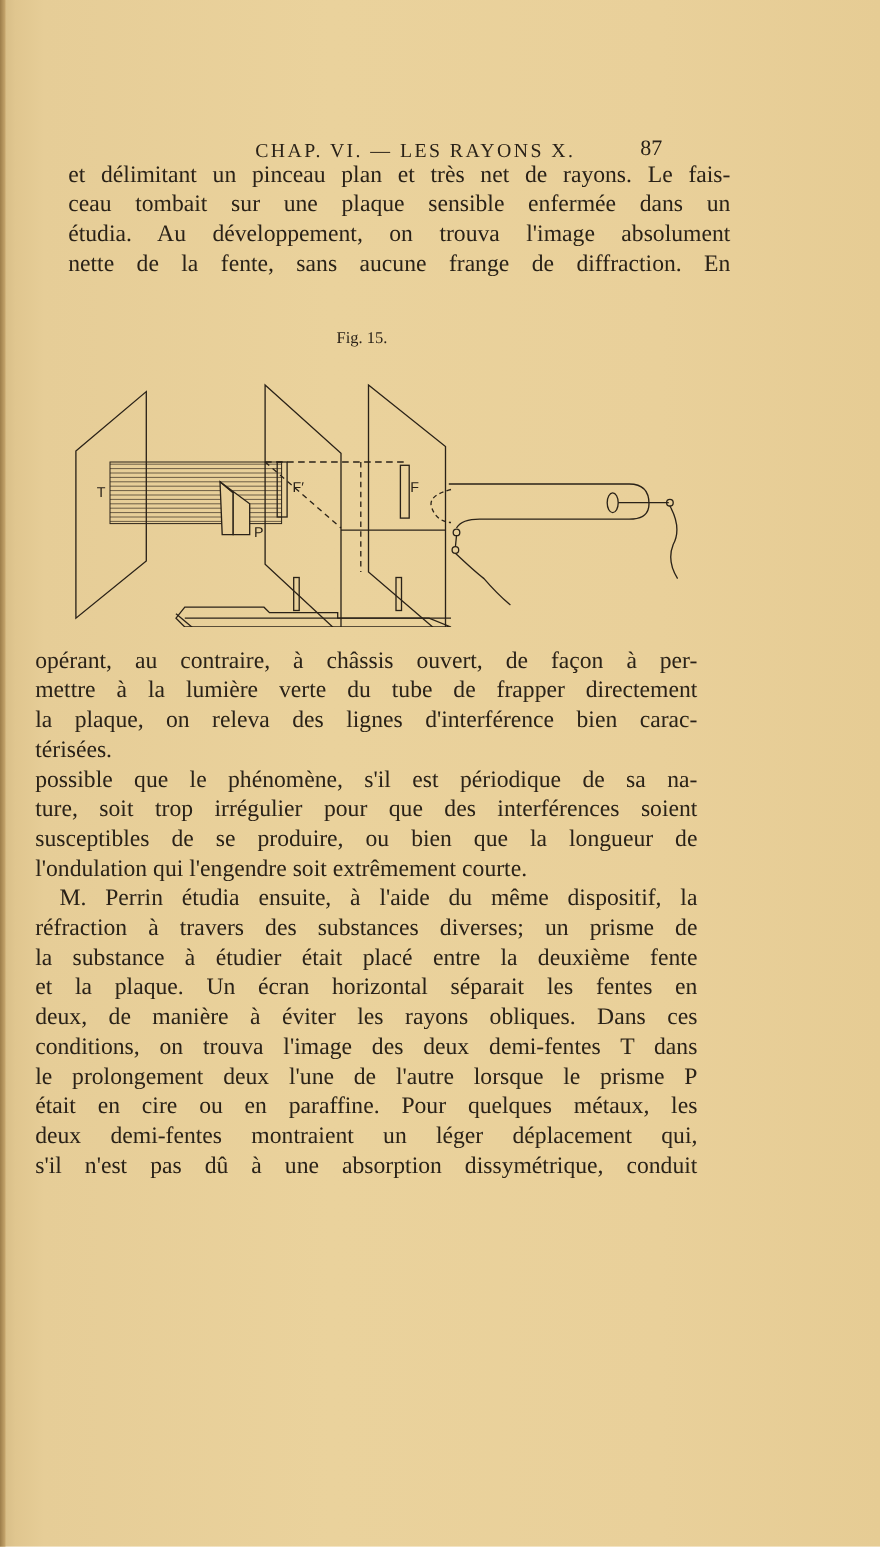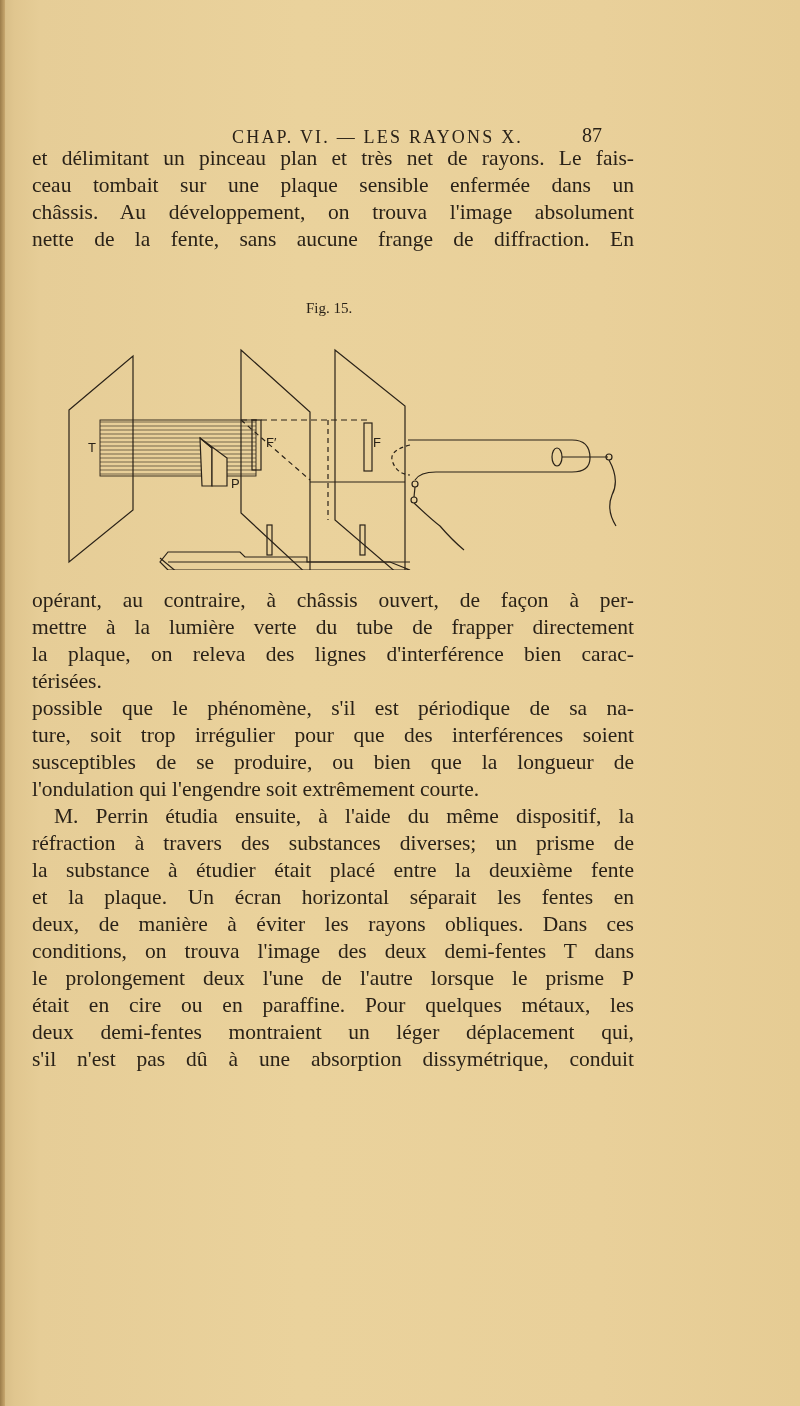--- a/index.html
+++ b/index.html
@@ -77,37 +77,37 @@
       font-family: "Liberation Serif", serif;
       font-size: 15px;
     }
     .figure {
       position: absolute;
       left: 60px;
       top: 330px;
       width: 720px;
       height: 240px;
     }
-    .top-block { top: 145px; }
+    .top-block { top: 145px; margin-left: 30px; }
     .mid-block { top: 587px; }
   </style>
 </head>
 <body>
 
 <div class="page-edge"></div>
 
 <div class="running-head">
   <span class="chap">CHAP. VI. — LES RAYONS X.</span>
   <span class="pagenum">87</span>
 </div>
 
 <div class="body-text top-block">
   <span class="line">et délimitant un pinceau plan et très net de rayons. Le fais-</span>
   <span class="line">ceau tombait sur une plaque sensible enfermée dans un</span>
-  <span class="line">châssis. Au développement, on trouva l'image absolument</span>
+  <span class="line">étudia. Au développement, on trouva l'image absolument</span>
   <span class="line">nette de la fente, sans aucune frange de diffraction. En</span>
 </div>
 
 <div class="fig-label">Fig. 15.</div>
 
 <svg class="figure" viewBox="0 0 720 240" xmlns="http://www.w3.org/2000/svg">
   <g stroke="#2a2218" fill="none" stroke-width="1.2">
 
     <polygon points="9,80 73,26 73,180 9,232"></polygon>
 

